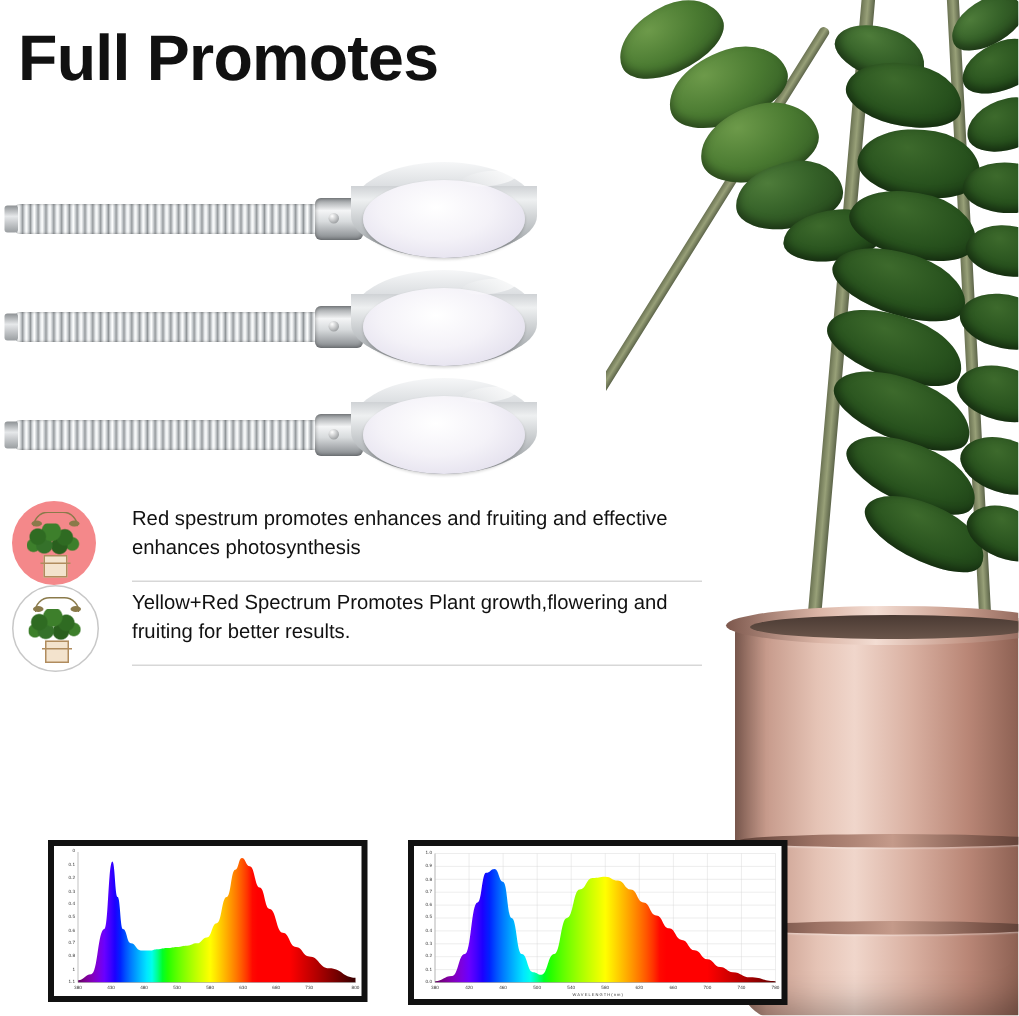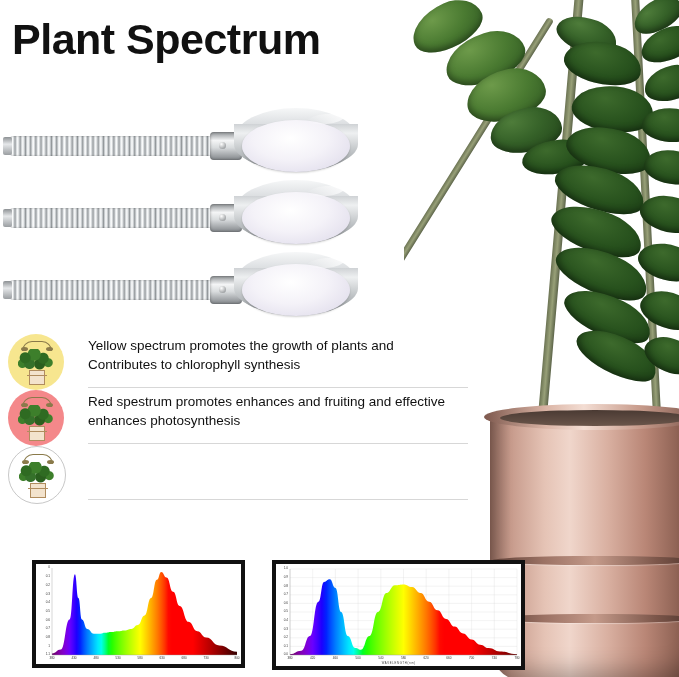--- a/index.html
+++ b/index.html
@@ -201,21 +201,21 @@
     <div class="leaf dk" style="left:240px;top:338px;width:52px;height:34px;transform:rotate(28deg);"></div>
 
     <div class="soil"></div>
     <div class="pot"></div>
     <div class="pot-ring" style="left:88px;top:556px;width:206px;"></div>
     <div class="pot-ring" style="left:90px;top:614px;width:202px;"></div>
     <div class="pot-lip"></div>
     <div class="pot-lip-in"></div>
   </div>
 
-  <div class="title">Plant Spectrum</div>
+  <div class="title">Full Promotes</div>
 
   <div class="lamp" style="left:10px;top:108px;">
     <div class="lamp-neck"></div>
     <div class="lamp-joint"></div>
     <div class="lamp-head">
       <div class="rim"></div>
       <div class="side"></div>
       <div class="face"></div>
       <div class="gloss"></div>
     </div>
@@ -235,31 +235,20 @@
     <div class="lamp-joint"></div>
     <div class="lamp-head">
       <div class="rim"></div>
       <div class="side"></div>
       <div class="face"></div>
       <div class="gloss"></div>
     </div>
   </div>
 
   <div class="features">
-    <div class="feature">
-      <div class="feat-circle c1">
-        <div class="feat-ico">
-          <div class="ico-lamp"></div>
-          <div class="ico-bush"></div>
-          <div class="ico-pot"></div>
-        </div>
-      </div>
-      <div class="feat-text">Yellow spectrum promotes the growth of plants and Contributes to chlorophyll synthesis</div>
-      <div class="feat-rule"></div>
-    </div>
 
     <div class="feature">
       <div class="feat-circle c2">
         <div class="feat-ico">
           <div class="ico-lamp"></div>
           <div class="ico-bush"></div>
           <div class="ico-pot"></div>
         </div>
       </div>
       <div class="feat-text">Red spestrum promotes enhances and fruiting and effective enhances photosynthesis</div>
@@ -267,20 +256,21 @@
     </div>
 
     <div class="feature">
       <div class="feat-circle c3">
         <div class="feat-ico">
           <div class="ico-lamp"></div>
           <div class="ico-bush"></div>
           <div class="ico-pot"></div>
         </div>
       </div>
+      <div class="feat-text">Yellow+Red Spectrum Promotes Plant growth,flowering and fruiting for better results.</div>
       <div class="feat-rule"></div>
     </div>
   </div>
 
   <div class="chart-box" id="chart-left">
     <div class="chart-inner">
       <svg class="spec" id="svg-left" width="205" height="100" viewBox="0 0 205 100">
           <defs>
             <linearGradient id="svg-left-g" x1="0" x2="1" y1="0" y2="0">
               <stop offset="0%" stop-color="rgb(97,0,97)"></stop>

